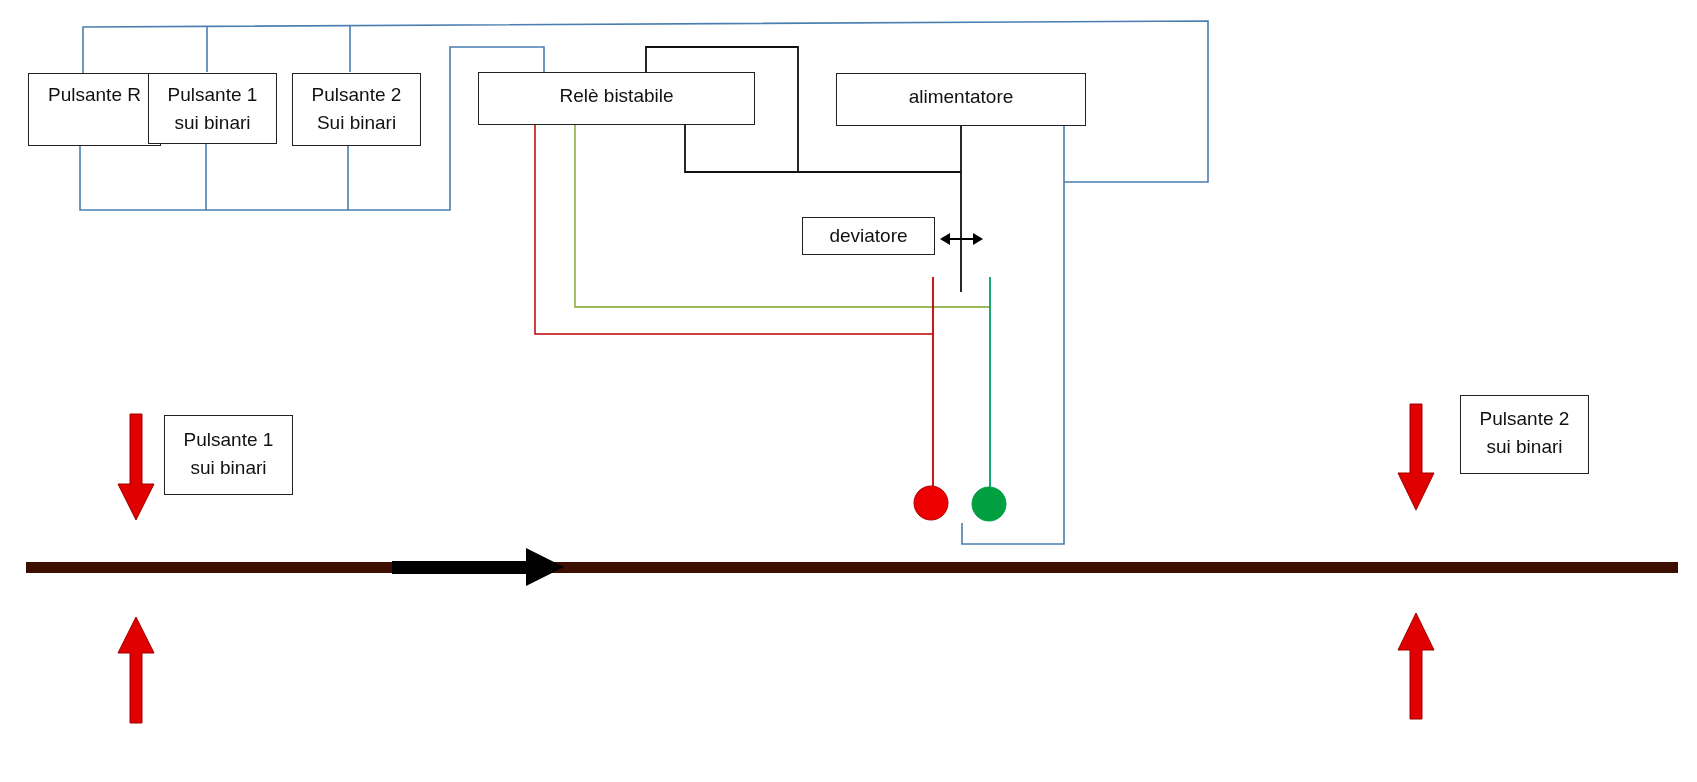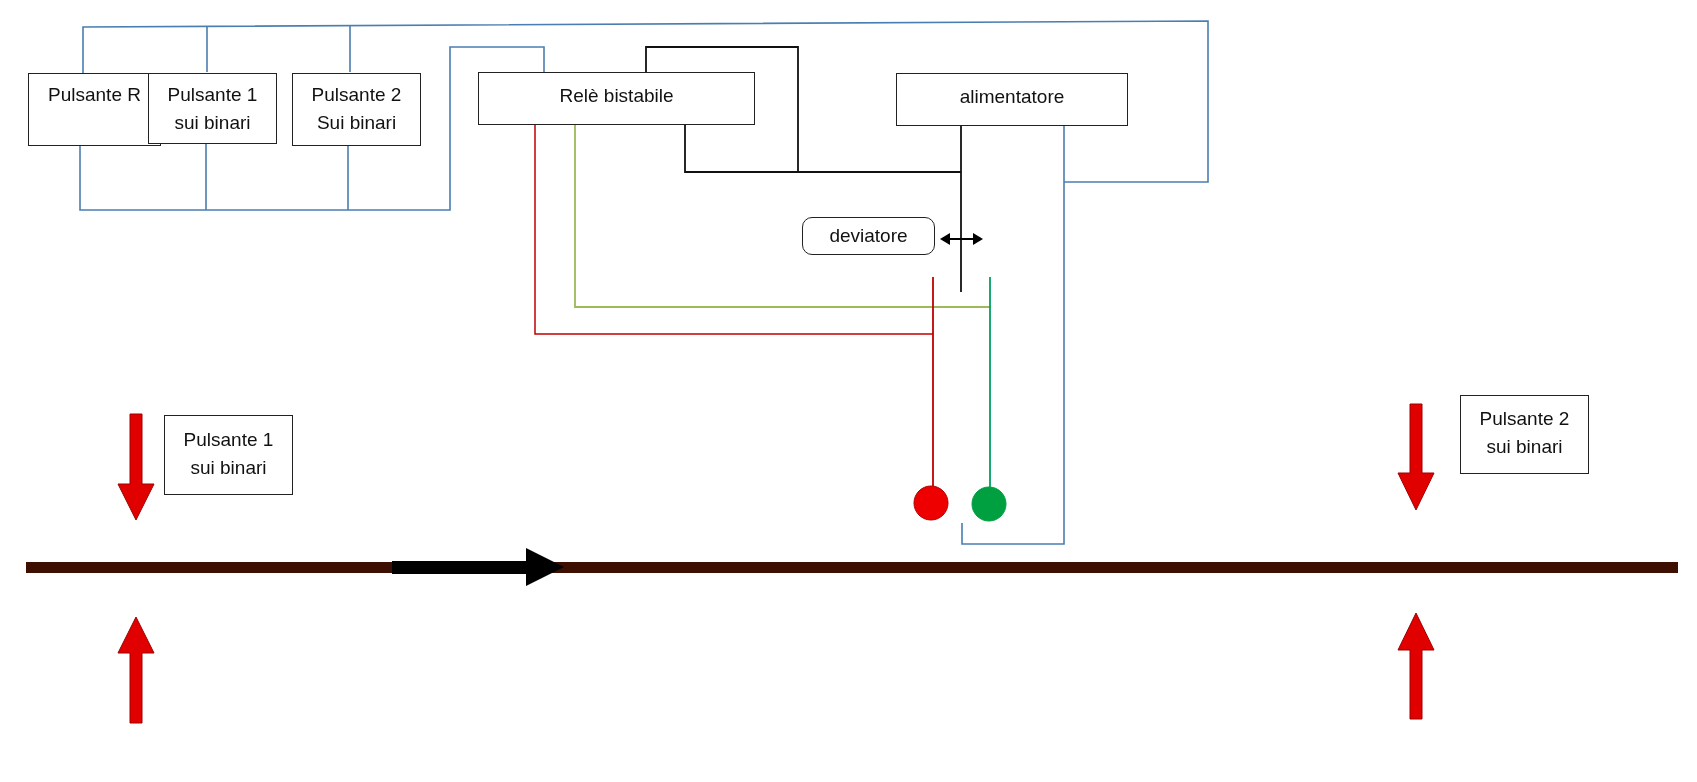--- a/index.html
+++ b/index.html
@@ -72,24 +72,24 @@
   <span>Pulsante 1</span>
   <span>sui binari</span>
 </div>
 <div class="box" style="left:292px;top:73px;width:129px;height:73px;padding-top:7px;">
   <span>Pulsante 2</span>
   <span>Sui binari</span>
 </div>
 <div class="box" style="left:478px;top:72px;width:277px;height:53px;padding-top:9px;">
   <span>Relè bistabile</span>
 </div>
-<div class="box" style="left:896px;top:73px;width:232px;height:53px;padding-top:9px;">
+<div class="box" style="left:836px;top:73px;width:250px;height:53px;padding-top:9px;">
   <span>alimentatore</span>
 </div>
-<div class="box" style="left:802px;top:217px;width:133px;height:38px;padding-top:4px;border-radius:10px;">
+<div class="box" style="left:802px;top:217px;width:133px;height:38px;padding-top:4px;">
   <span>deviatore</span>
 </div>
 <div class="box" style="left:164px;top:415px;width:129px;height:80px;padding-top:10px;">
   <span>Pulsante 1</span>
   <span>sui binari</span>
 </div>
 <div class="box" style="left:1460px;top:395px;width:129px;height:79px;padding-top:9px;">
   <span>Pulsante 2</span>
   <span>sui binari</span>
 </div>

